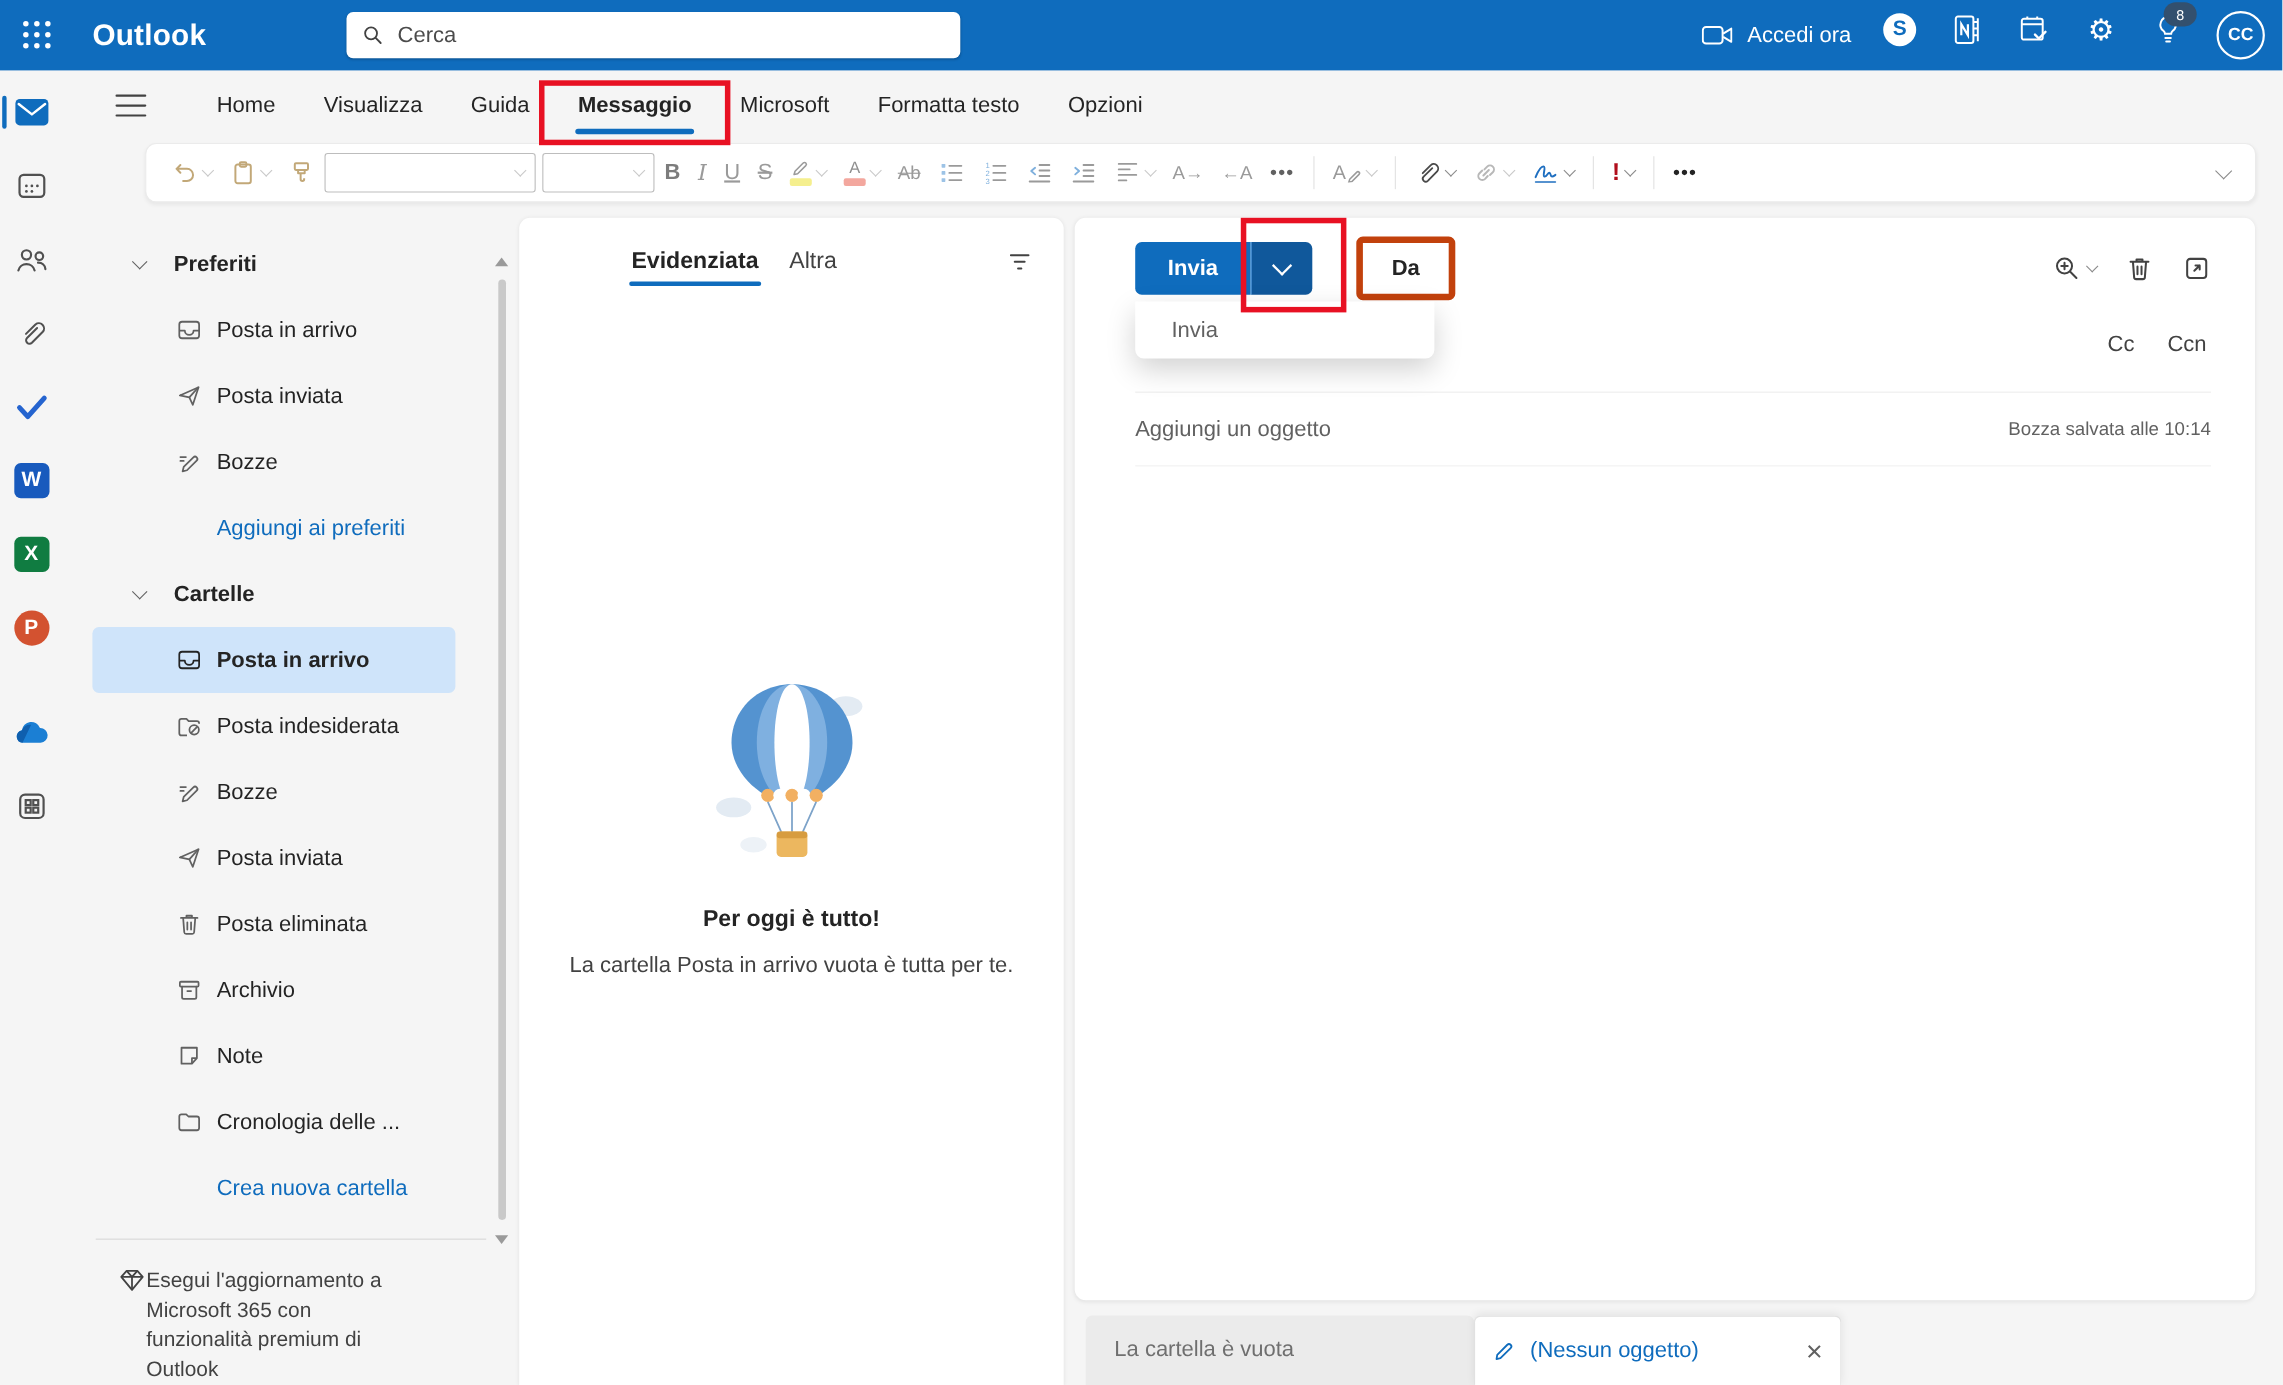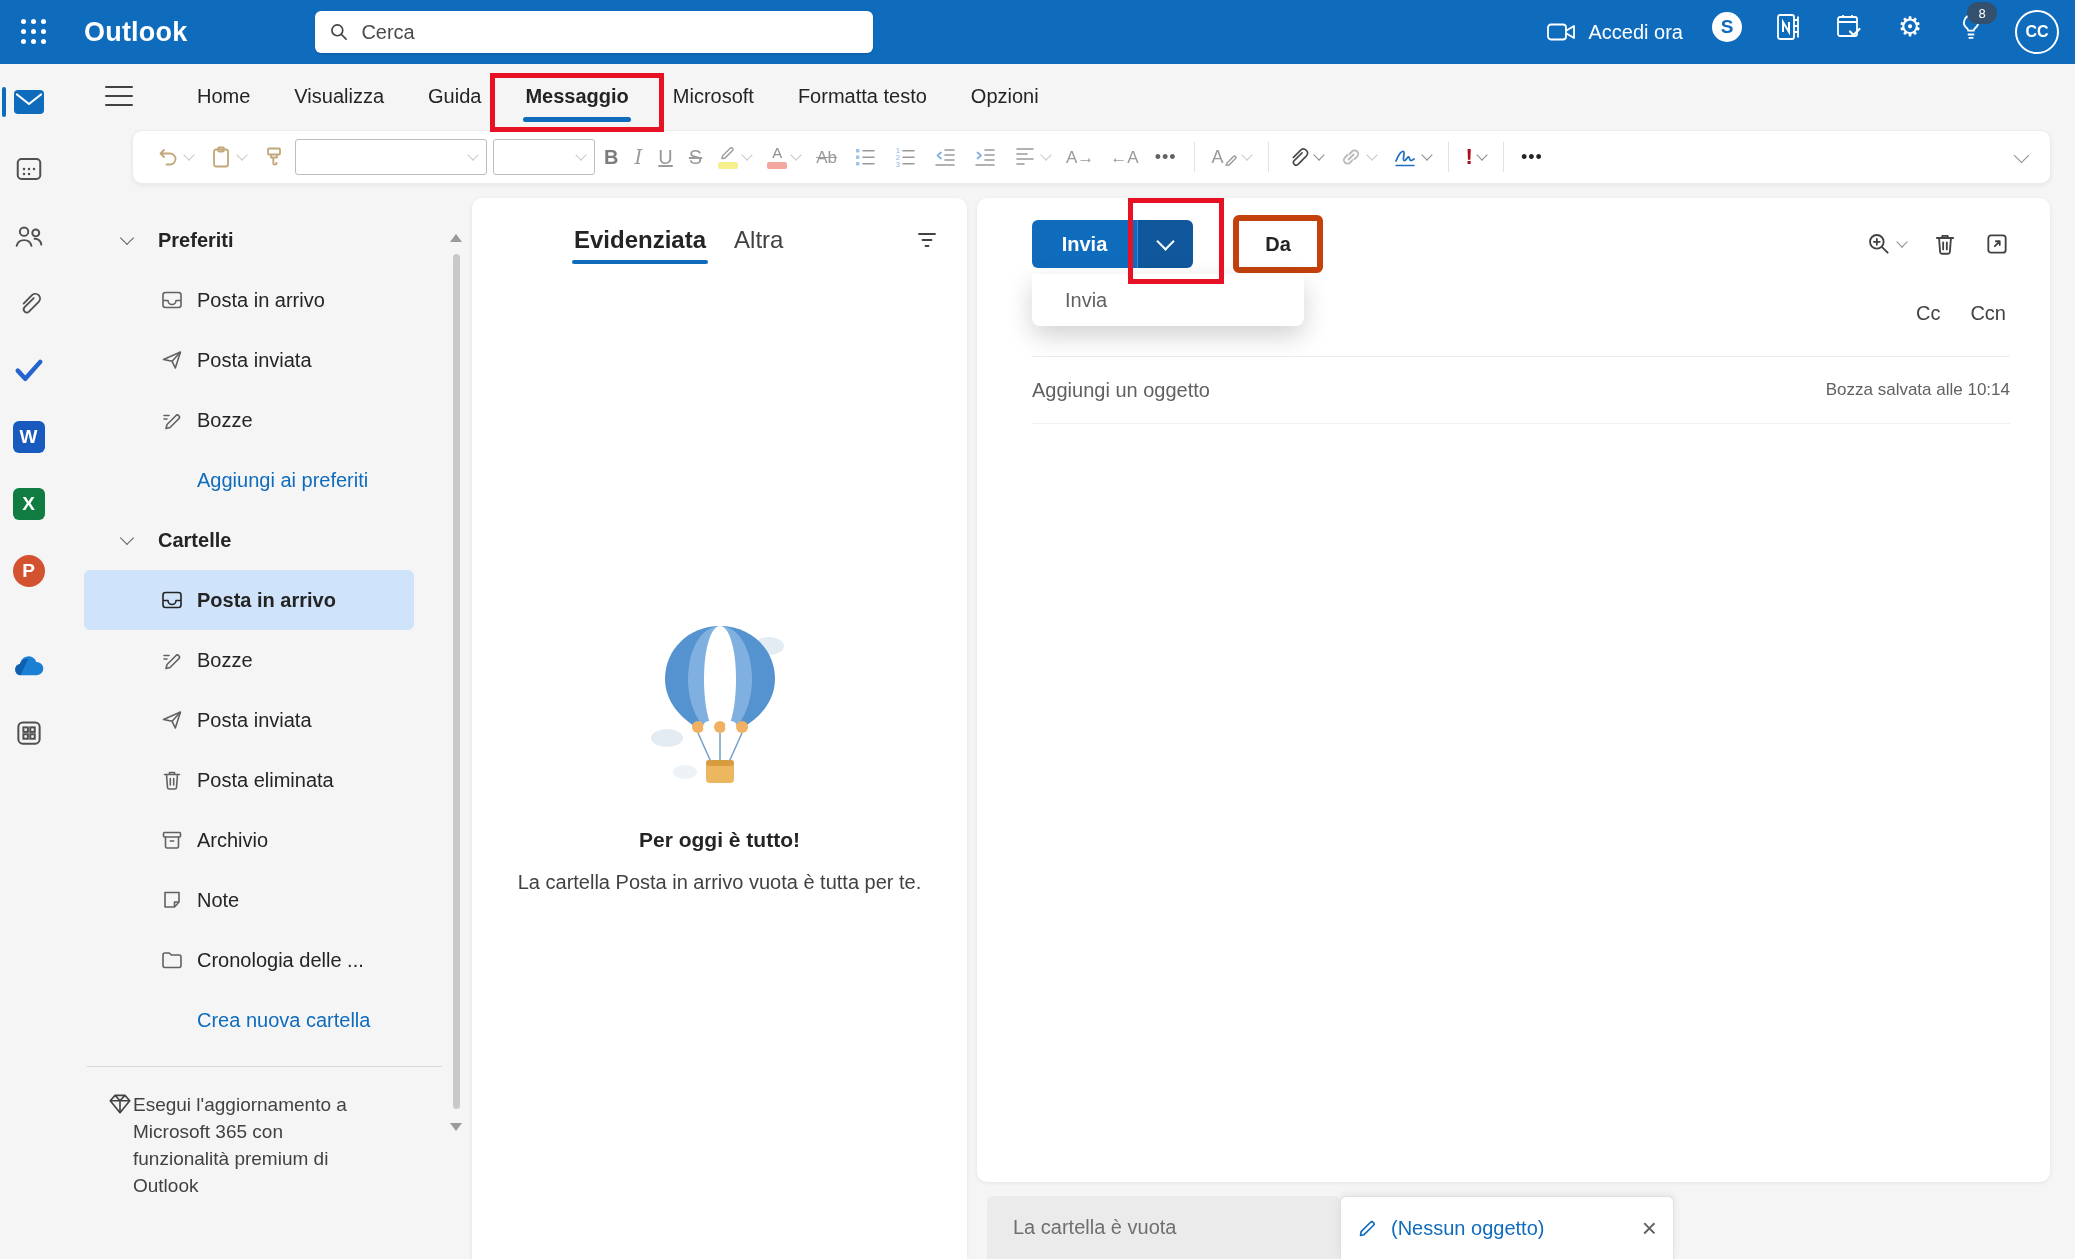--- a/index.html
+++ b/index.html
@@ -94,21 +94,21 @@
   .fscroll{position:absolute;right:10px;top:56px;bottom:150px;width:7px;}
   .fthumb{position:absolute;top:0;bottom:0;width:7px;border-radius:4px;background:#c9c9c9;}
   .sarrow{position:absolute;right:8px;width:0;height:0;border-left:6px solid transparent;border-right:6px solid transparent;}
   .sarrow.up{top:36px;border-bottom:8px solid #9a9a9a;}
   .sarrow.down{bottom:128px;border-top:8px solid #9a9a9a;}
 
   
   .listpane{width:495px;flex-shrink:0;margin-left:2px;background:#fff;border-radius:10px 10px 0 0;
             box-shadow:0 1px 4px rgba(0,0,0,.08);display:flex;flex-direction:column;}
   .ltabs{display:flex;align-items:center;padding:28px 14px 14px 102px;}
-  .ltab{font-size:24px;cursor:pointer;position:relative;color:#424242;}
+  .ltab{font-size:21px;cursor:pointer;position:relative;color:#424242;}
   .ltab.active{font-weight:700;color:#242424;}
   .ltab.active .lunder{position:absolute;left:-2px;right:-2px;bottom:-10px;height:4px;border-radius:2px;background:#0f6cbd;}
   .ltab+.ltab{margin-left:28px;}
   .lfilter{margin-left:auto;margin-right:14px;cursor:pointer;}
   .empty{margin-top:352px;text-align:center;}
   .etitle{margin-top:26px;font-size:21px;font-weight:700;color:#242424;}
   .esub{margin:12px auto 0;width:432px;font-size:20px;line-height:37px;color:#424242;}
 
   
   .composecol{flex:1;margin-left:10px;display:flex;flex-direction:column;min-width:0;}
@@ -489,20 +489,28 @@
           <div class="fhead">
             <span class="exp"></span>
             <span>Cartelle</span>
           </div>
           <div class="frow selected">
             <svg width="24" height="24" viewBox="0 0 24 24" fill="none" stroke="#242424" stroke-width="1.6" stroke-linejoin="round">
                 <rect x="3" y="4.5" width="18" height="15" rx="2.5"></rect>
                 <path d="M3 12.5h5a4 4 0 0 0 8 0h5"></path>
               </svg>
             <span>Posta in arrivo</span>
+          </div>
+          <div class="frow">
+            <svg width="24" height="24" viewBox="0 0 24 24" fill="none" stroke="#616161" stroke-width="1.6" stroke-linejoin="round">
+                <path d="M21 10V9.5a2 2 0 0 0-2-2h-7.5l-2-2H5a2 2 0 0 0-2 2v11a2 2 0 0 0 2 2h5"></path>
+                <circle cx="16.5" cy="15.5" r="4.3"></circle>
+                <path d="M13.4 18.6l6.2-6.2"></path>
+              </svg>
+            <span>Posta indesiderata</span>
           </div>
           <div class="frow">
             <svg width="24" height="24" viewBox="0 0 24 24" fill="none" stroke="#616161" stroke-width="1.6" stroke-linecap="round" stroke-linejoin="round">
                 <path d="M4 7.5h5M4 11h3"></path>
                 <path d="M7 16.5 15.8 7.7a2.1 2.1 0 0 1 3 3L10 19.5l-4 1 1-4z"></path>
               </svg>
             <span>Bozze</span>
           </div>
           <div class="frow">
             <svg width="24" height="24" viewBox="0 0 24 24" fill="none" stroke="#616161" stroke-width="1.6" stroke-linejoin="round">

